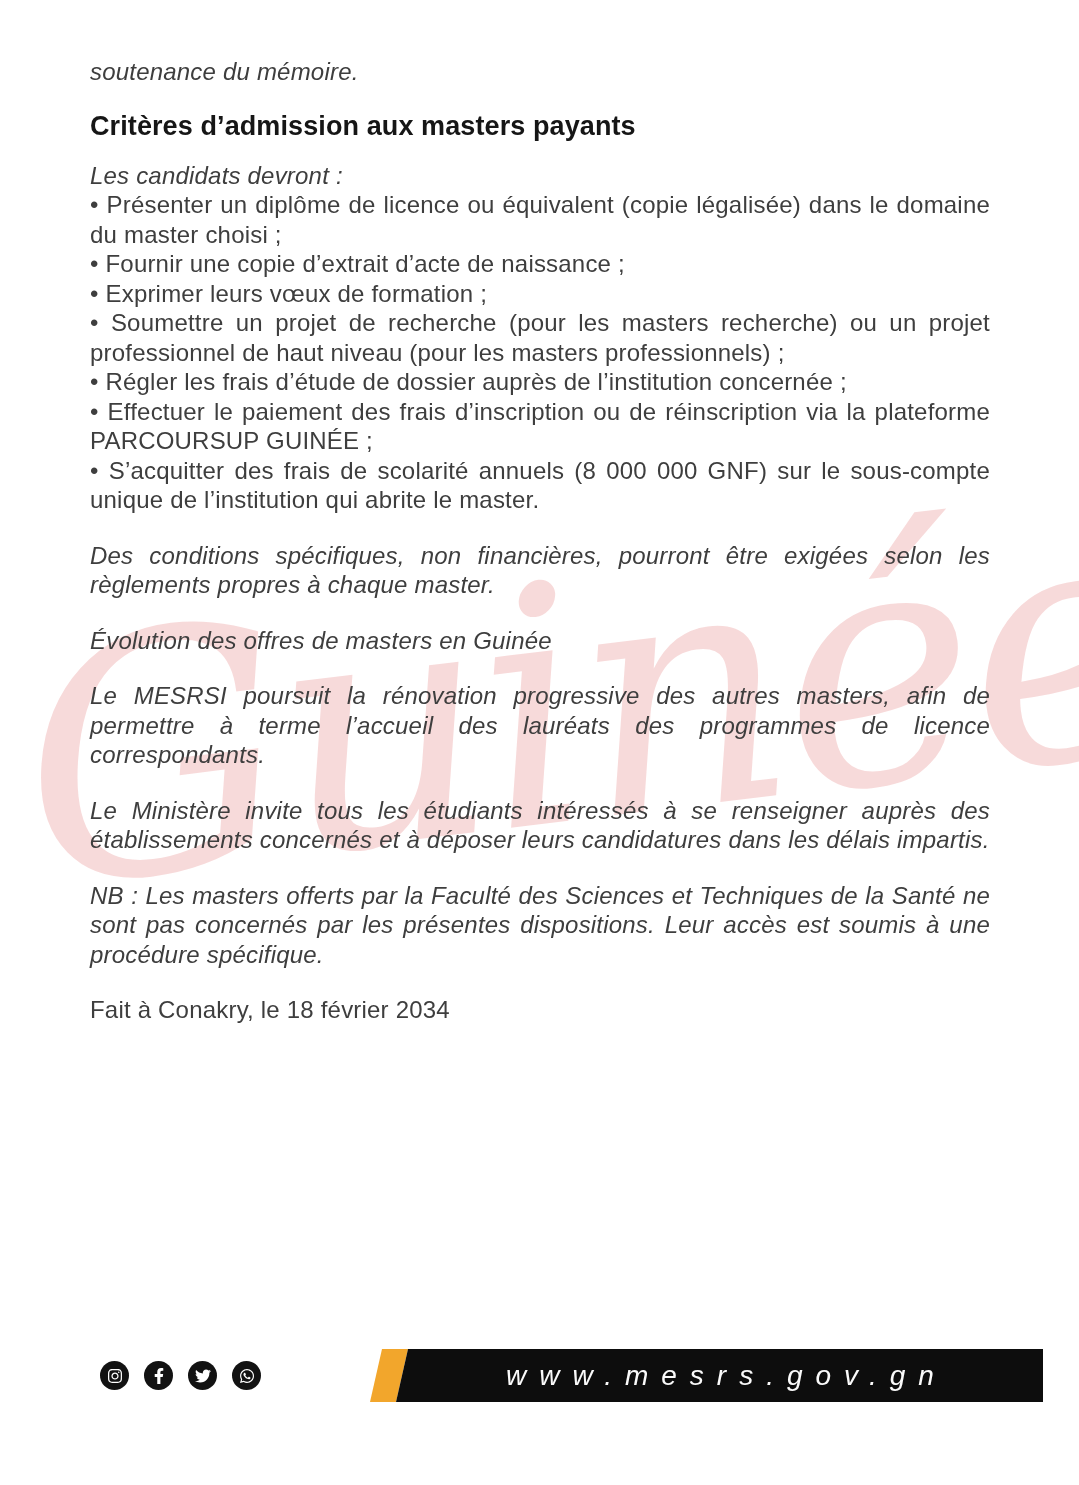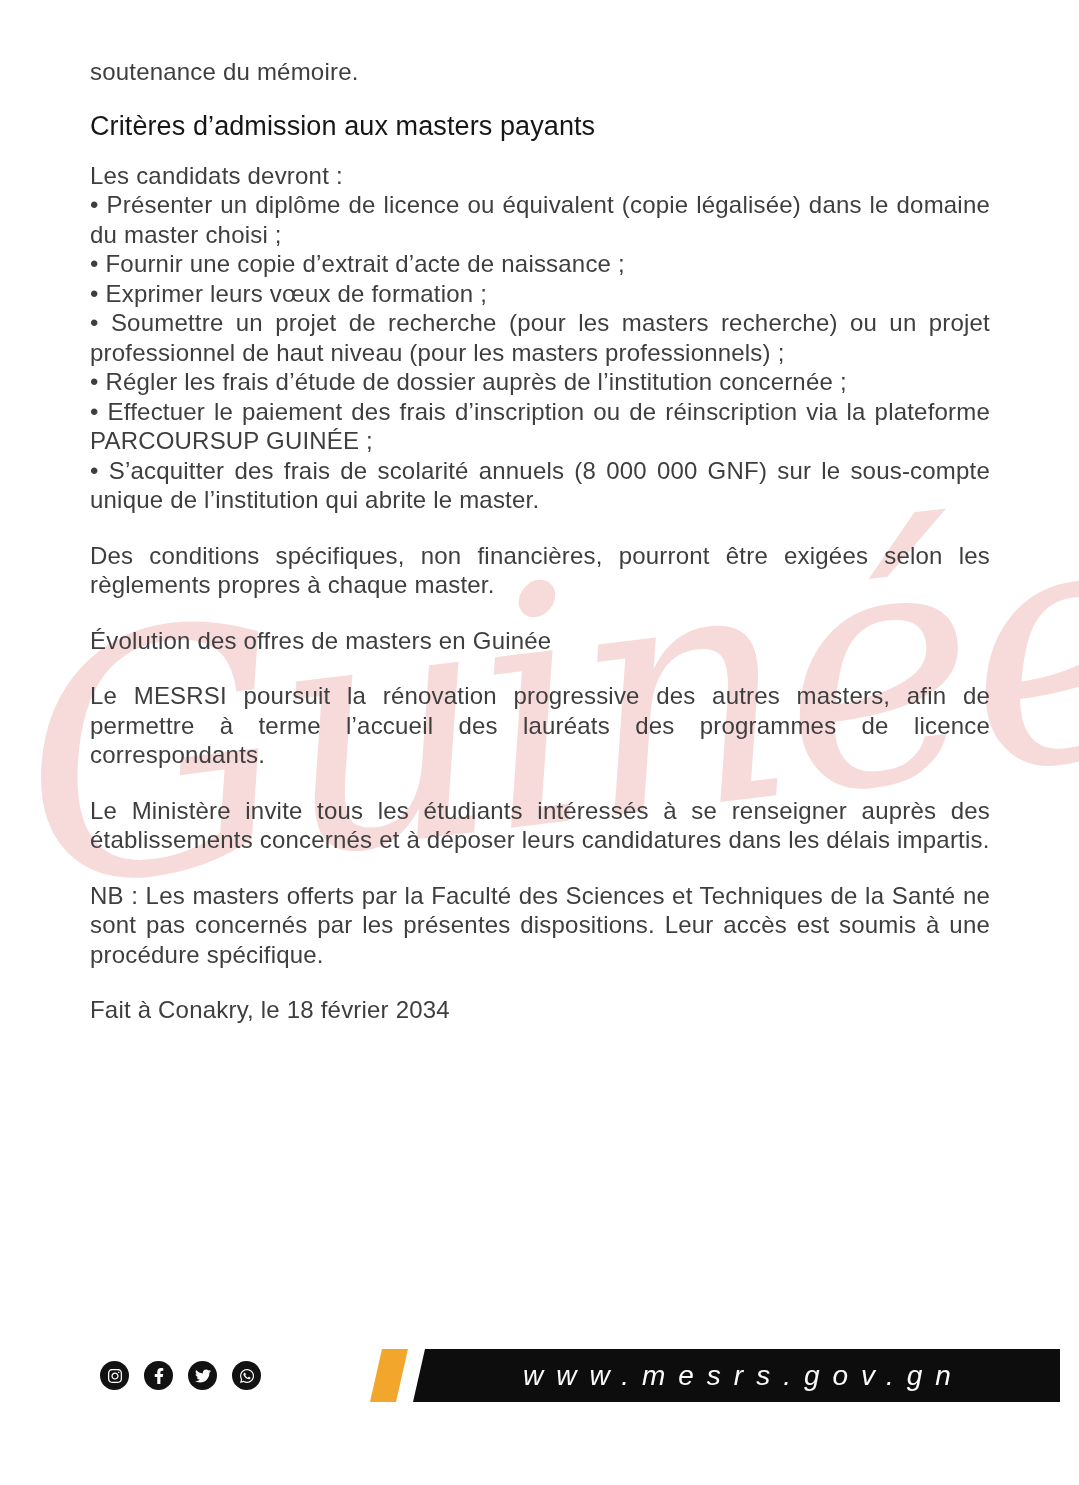--- a/index.html
+++ b/index.html
@@ -30,25 +30,25 @@
   .content{
     position:absolute;
     left:90px;top:0;width:900px;
     padding-top:57px;
     z-index:1;
     font-size:24px;
     line-height:29.5px;
     letter-spacing:0.2px;
   }
   .content p{margin:0;}
-  .para{text-align:justify;}
+  .para{text-align:justify;font-style:italic;}
   .gap{margin-top:26px !important;}
   .doc-heading{
     font-size:27px;
-    font-weight:normal;
+    font-weight:bold;
     color:#161616;
     letter-spacing:0.1px;
     margin:23px 0 19px 0 !important;
     line-height:32px;
   }
   .bullet-item{text-align:justify;}
   .closing p{text-align:left;}
   
   .footer-social{
     position:absolute;
@@ -63,21 +63,21 @@
   }
   .social-circle svg{display:block;}
   .footer-accent{
     position:absolute;
     left:370px;top:1349px;width:38px;height:53px;
     clip-path:polygon(12px 0, 100% 0, calc(100% - 12px) 100%, 0 100%);
     z-index:2;
   }
   .footer-bar{
     position:absolute;
-    left:413px;top:1349px;width:647px;height:53px;
+    left:396px;top:1349px;width:647px;height:53px;
     background:#0d0d0d;
     clip-path:polygon(12px 0, 100% 0, 100% 100%, 0 100%);
     display:flex;align-items:center;justify-content:center;
     z-index:2;
   }
   .footer-url{
     font-style:italic;
     font-size:28px;
     letter-spacing:13px;
     color:#fafafa;

